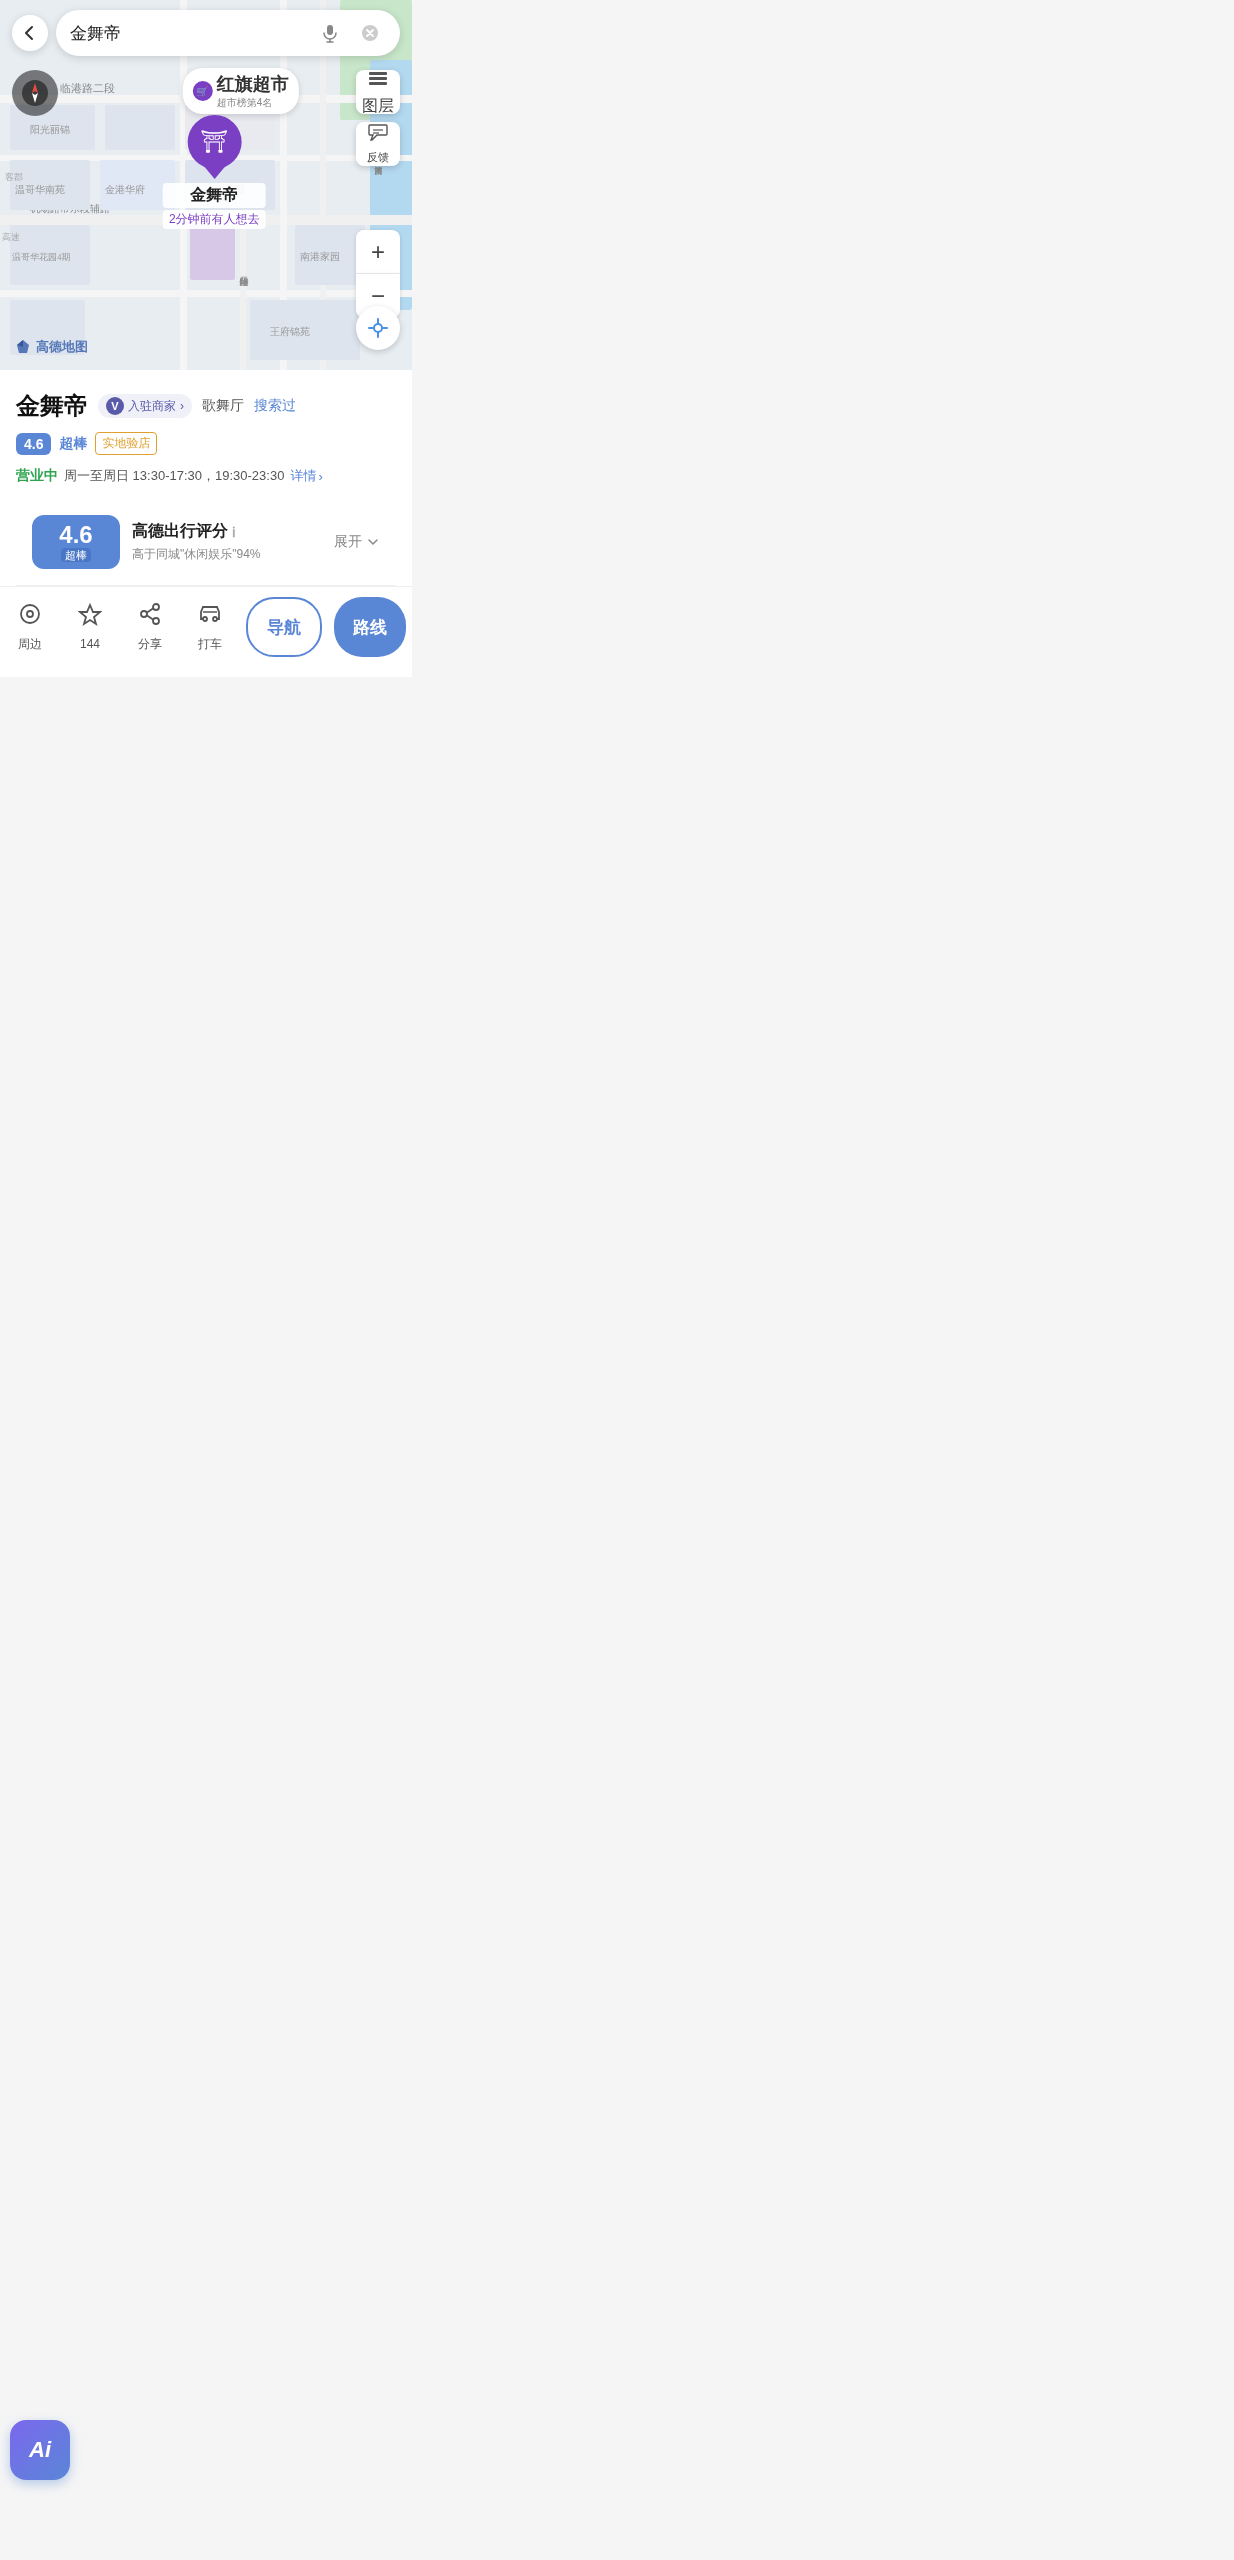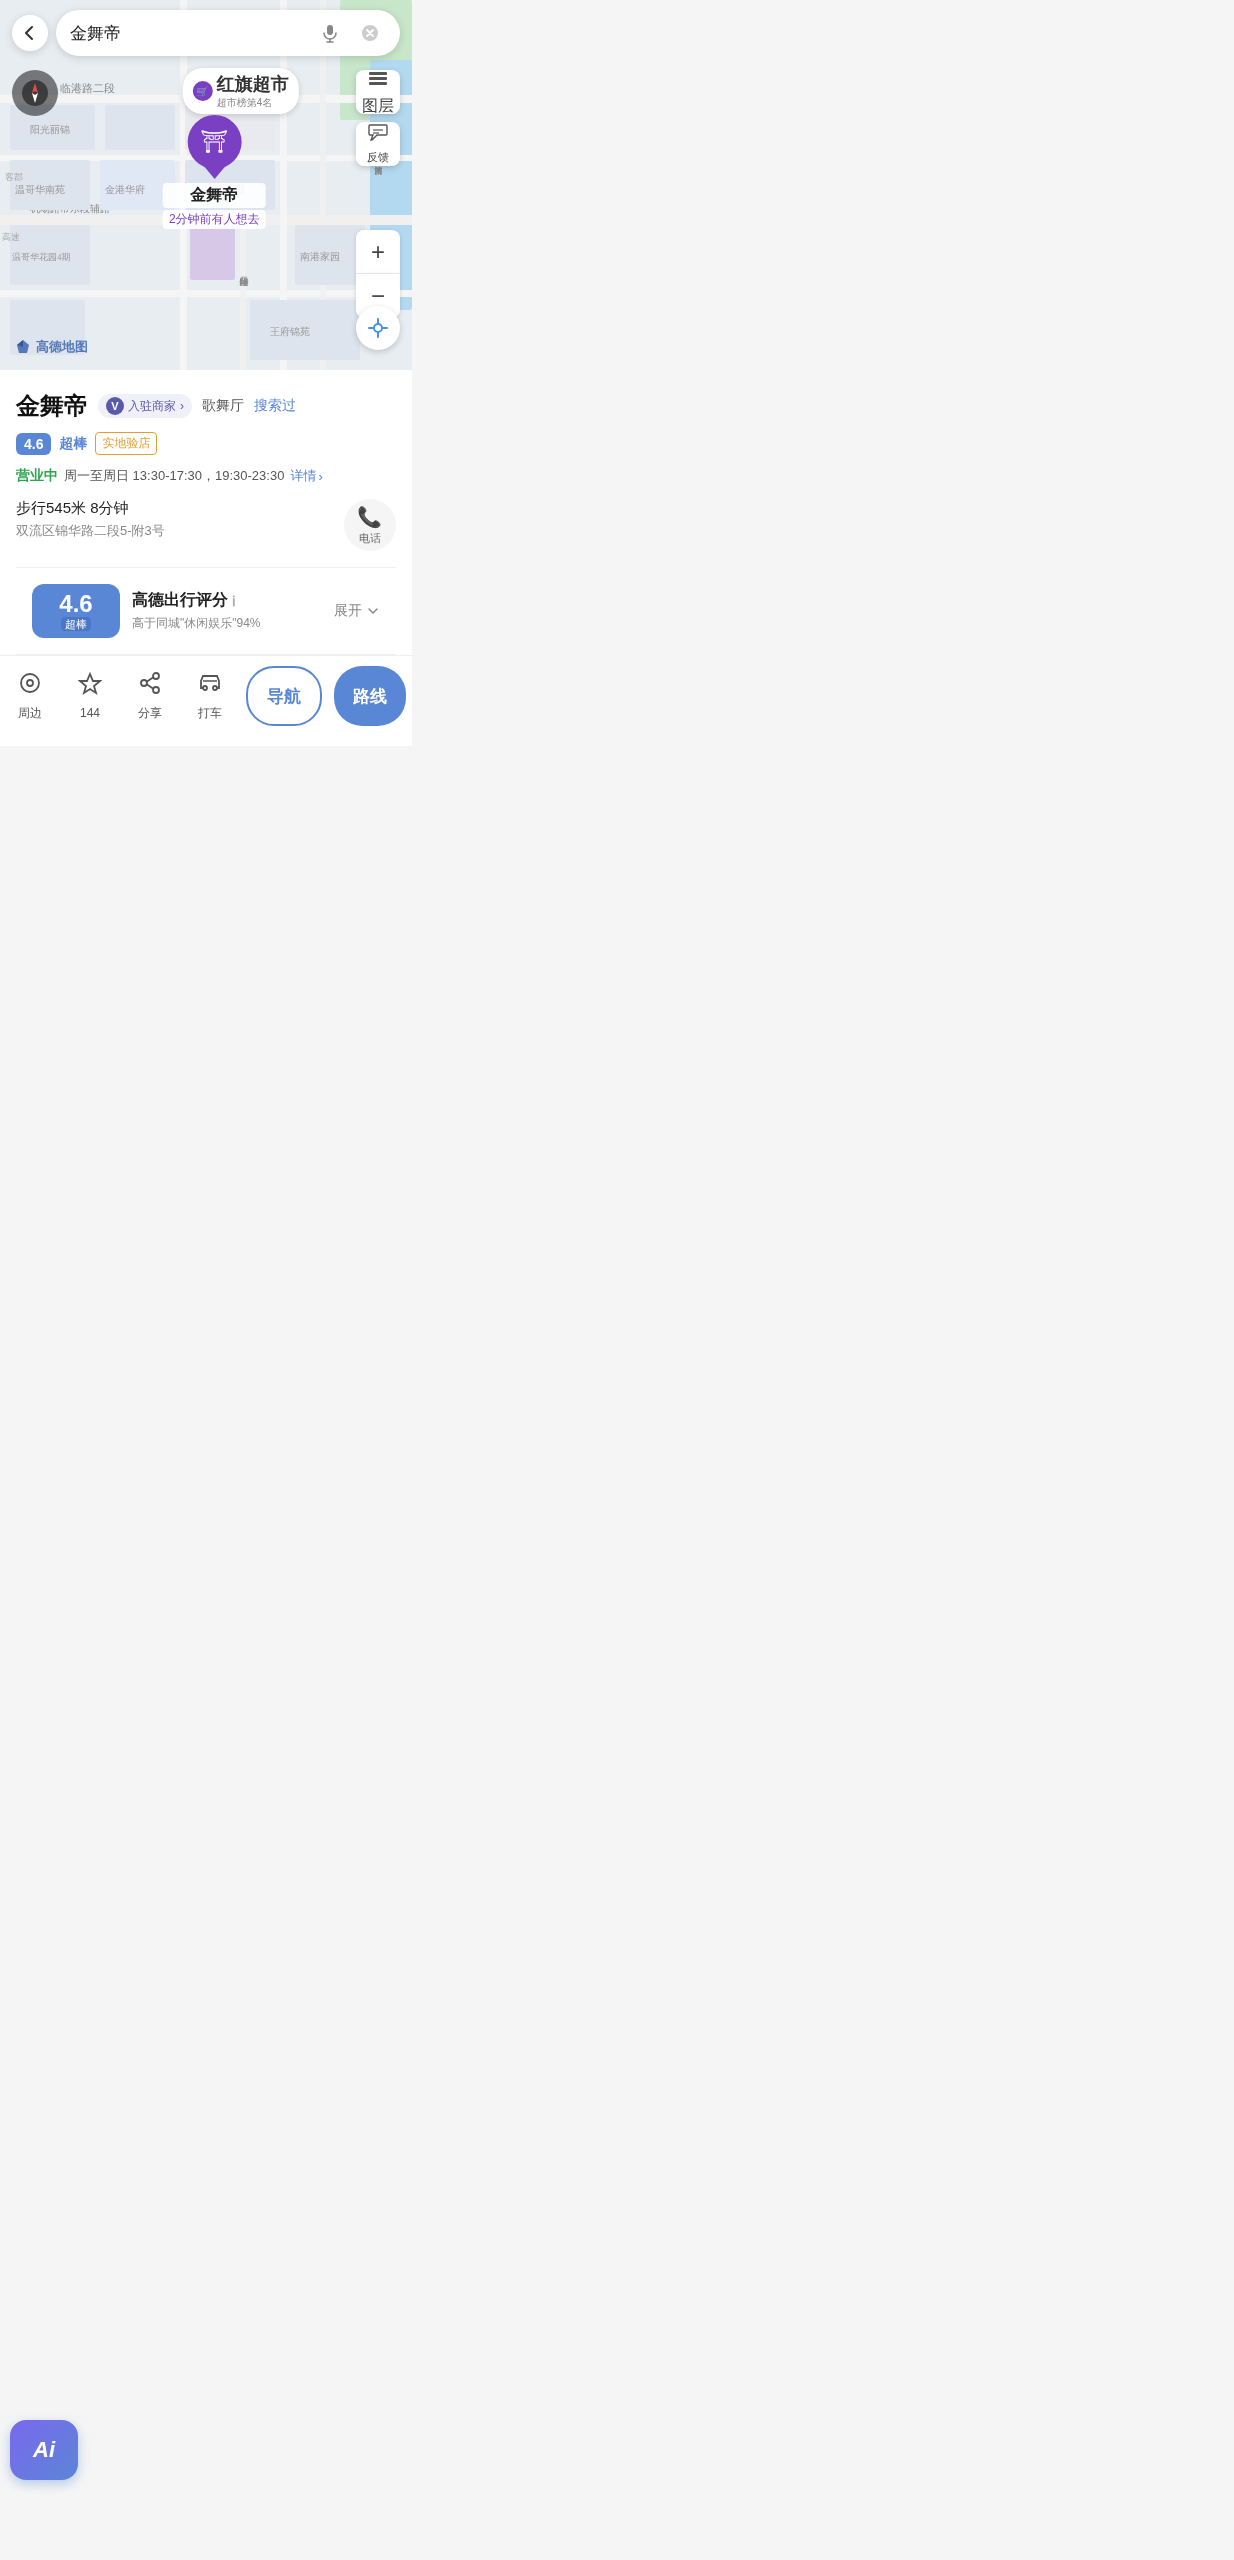--- a/index.html
+++ b/index.html
@@ -444,21 +444,21 @@
     .nav-btn-route {
       background: #5a86d6;
       color: #fff;
     }
 
     
     .ai-fab {
       position: fixed;
       bottom: 80px;
       left: 10px;
-      width: 68px; height: 60px;
+      width: 60px; height: 60px;
       background: linear-gradient(135deg, #7b68ee, #5a86d6);
       border-radius: 16px;
       display: flex; align-items: center; justify-content: center;
       font-size: 22px;
       font-weight: 700;
       color: #fff;
       box-shadow: 0 4px 12px rgba(90, 134, 214, 0.4);
       cursor: pointer;
       font-style: italic;
     }
@@ -651,30 +651,20 @@
 
   <div class="hours-row">
     <span class="open-status">营业中</span>
     <span class="hours-text">周一至周日 13:30-17:30，19:30-23:30</span>
     <div class="details-link">
       <span>详情</span>
       <span>›</span>
     </div>
   </div>
 
-  <div class="address-row">
-    <div class="address-info">
-      <div class="distance-text">步行545米 8分钟</div>
-      <div class="address-text">双流区锦华路二段5-附3号</div>
-    </div>
-    <div class="phone-btn">
-      <span class="phone-icon">📞</span>
-      <span class="phone-label">电话</span>
-    </div>
-  </div>
 
   <div class="score-section">
     <div class="score-left">
       <div class="big-score">
         <span class="big-score-num">4.6</span>
         <span class="big-score-tag">超棒</span>
       </div>
       <div class="score-info">
         <div class="score-title">
           <span>高德出行评分</span>

